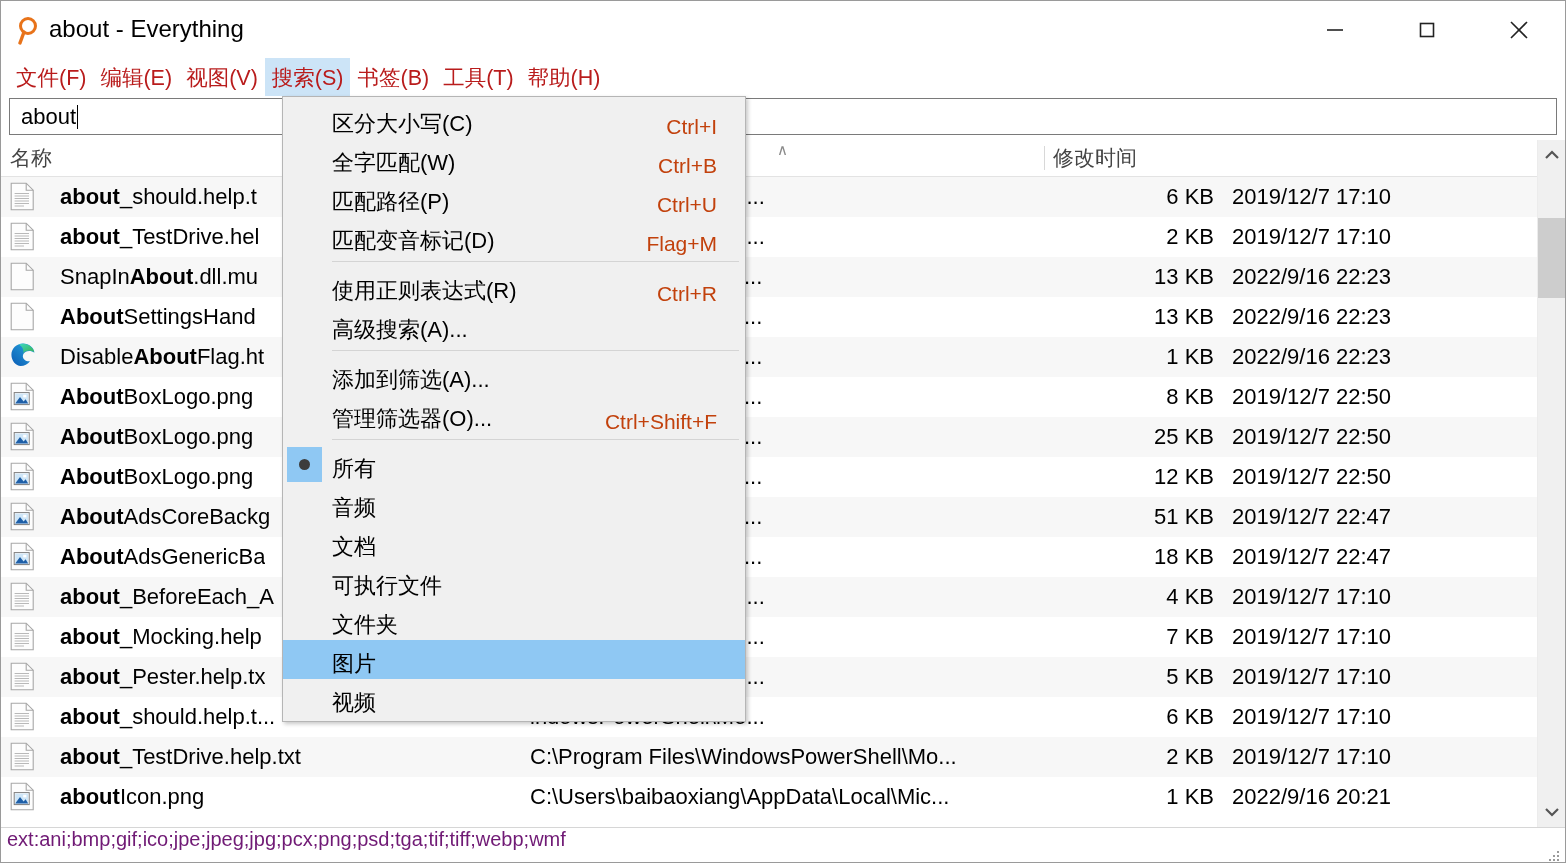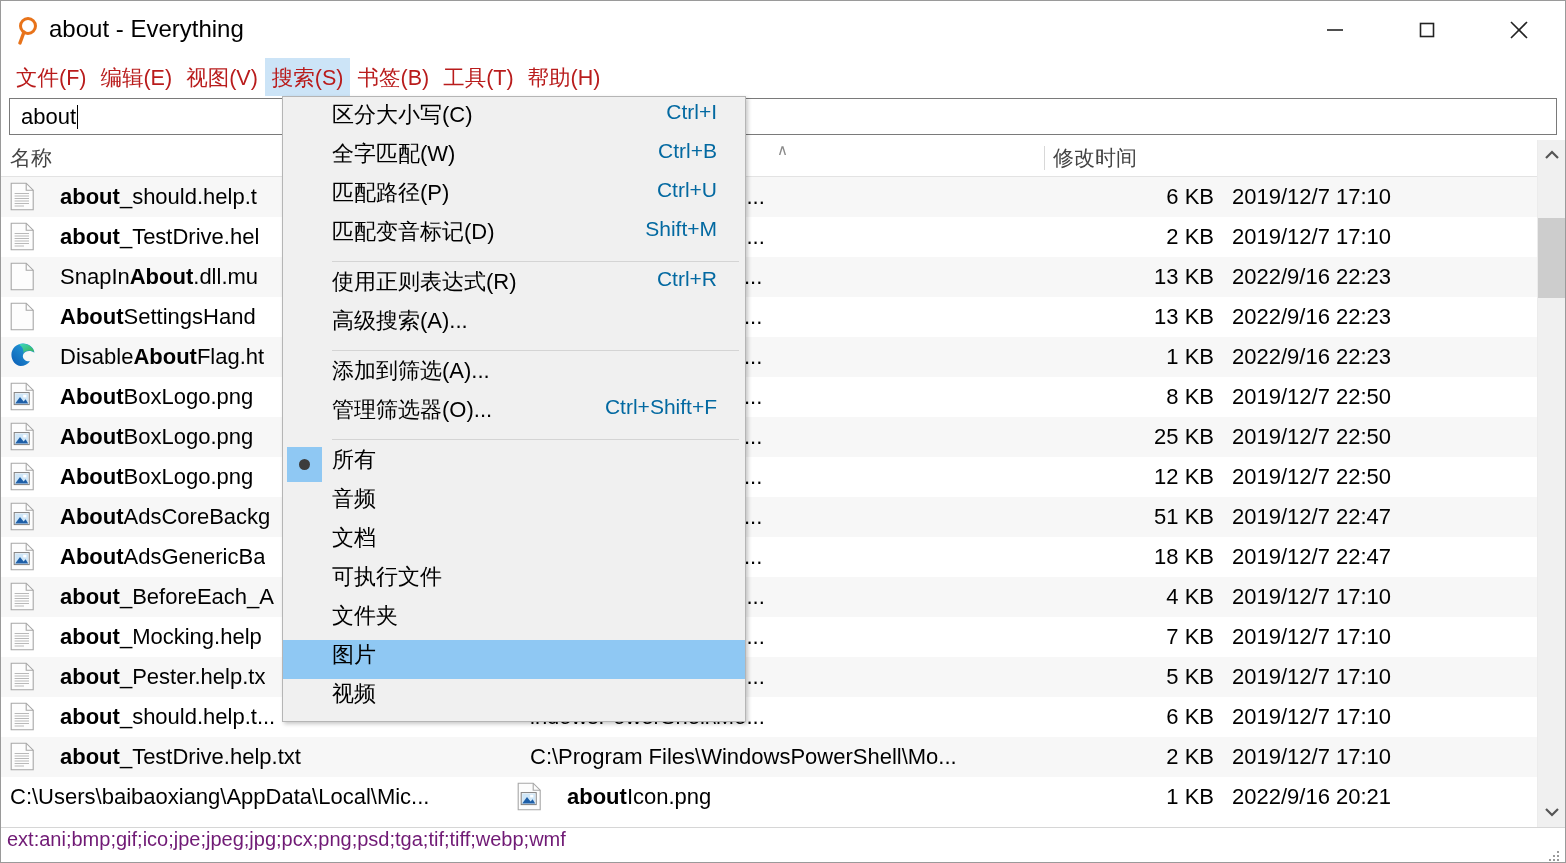--- a/index.html
+++ b/index.html
@@ -247,35 +247,35 @@
     background: #f0f0f0;
     border: 1px solid #b5b5b5;
     box-shadow: 2px 2px 4px rgba(0,0,0,0.22);
     z-index: 40;
     padding: 3px 0 3px 0;
     box-sizing: border-box;
   }
   .dd-item {
     height: 39px;
     display: flex;
-    align-items: flex-start;
+    align-items: flex-end;
     position: relative;
     font-size: 22px;
     color: #000000;
     cursor: default;
     padding-left: 49px;
     padding-right: 28px;
     white-space: nowrap;
     gap: 48px;
   }
   .dd-item.sel { background: #8fc8f3; }
   .dd-accel {
     margin-left: auto;
     font-size: 21px;
-    color: #0369a1;
+    color: #c2410c;
   }
   .dd-sep {
     height: 1px;
     background: #d4d4d4;
     margin: 5px 6px 5px 49px;
   }
   .radiomark {
     position: absolute;
     left: 4px; top: 2px;
     width: 35px; height: 35px;
@@ -614,32 +614,32 @@
                   <line x1="4.6" y1="24" x2="14" y2="24"></line>
                 </g>
               </svg></span>
             <span class="fname"><b>about</b>_TestDrive.help.txt</span>
           </div>
           <div class="cell path">C:\Program Files\WindowsPowerShell\Mo...</div>
           <div class="cell size">2 KB</div>
           <div class="cell date">2019/12/7 17:10</div>
         </div>
         <div class="row alt">
-          <div class="cell path">C:\Users\baibaoxiang\AppData\Local\Mic...</div>
           <div class="cell name">
             <span class="ficon"><svg width="25" height="29" viewBox="0 0 25 29">
                 <path d="M1.2 1.2h15l7 7v19.6H1.2z" fill="#fdfdfd" stroke="#a7a7a7" stroke-width="1.1"></path>
                 <path d="M16.2 1.2v7h7" fill="none" stroke="#a7a7a7" stroke-width="1.1"></path>
                 <rect x="4.2" y="10.6" width="15" height="12" fill="#ffffff" stroke="#7d7d7d" stroke-width="1"></rect>
                 <rect x="5.2" y="11.6" width="13" height="10" fill="#cfe6f7"></rect>
                 <path d="M5.2 21.6 L10 15 L13.6 19.4 L15.6 17.2 L18.2 21.6z" fill="#1e5fa8"></path>
                 <rect x="13.2" y="12.8" width="3.2" height="2.6" fill="#ffffff"></rect>
               </svg></span>
             <span class="fname"><b>about</b>Icon.png</span>
           </div>
+          <div class="cell path">C:\Users\baibaoxiang\AppData\Local\Mic...</div>
           <div class="cell size">1 KB</div>
           <div class="cell date">2022/9/16 20:21</div>
         </div>
       </div>
 
     <div class="vscroll">
       <div class="arrow up">
         <svg width="16" height="12" viewBox="0 0 16 12">
             <polyline points="2,9 8,3 14,9" fill="none" stroke="#555" stroke-width="2.2"></polyline>
           </svg>
@@ -677,21 +677,21 @@
       <div class="dd-item">
         <span>全字匹配(W)</span>
         <span class="dd-accel">Ctrl+B</span>
       </div>
       <div class="dd-item">
         <span>匹配路径(P)</span>
         <span class="dd-accel">Ctrl+U</span>
       </div>
       <div class="dd-item">
         <span>匹配变音标记(D)</span>
-        <span class="dd-accel">Shift+M</span>
+        <span class="dd-accel">Flag+M</span>
       </div>
       <div class="dd-sep"></div>
       <div class="dd-item">
         <span>使用正则表达式(R)</span>
         <span class="dd-accel">Ctrl+R</span>
       </div>
       <div class="dd-item">
         <span>高级搜索(A)...</span>
       </div>
       <div class="dd-sep"></div>

